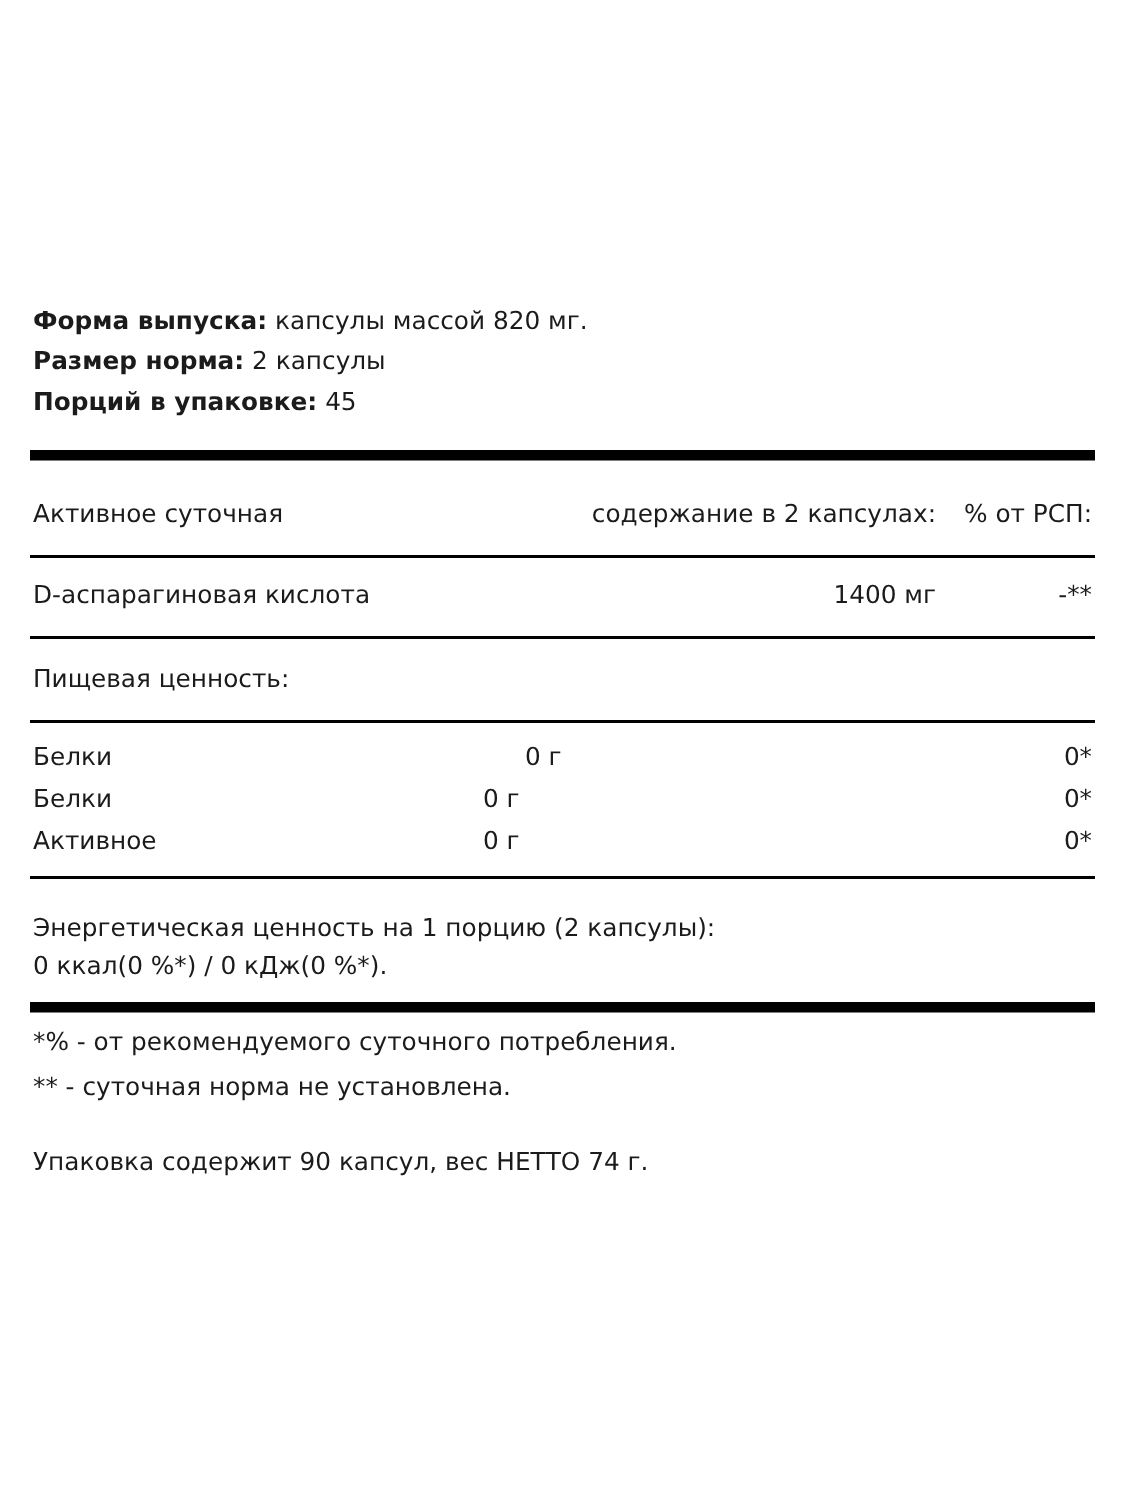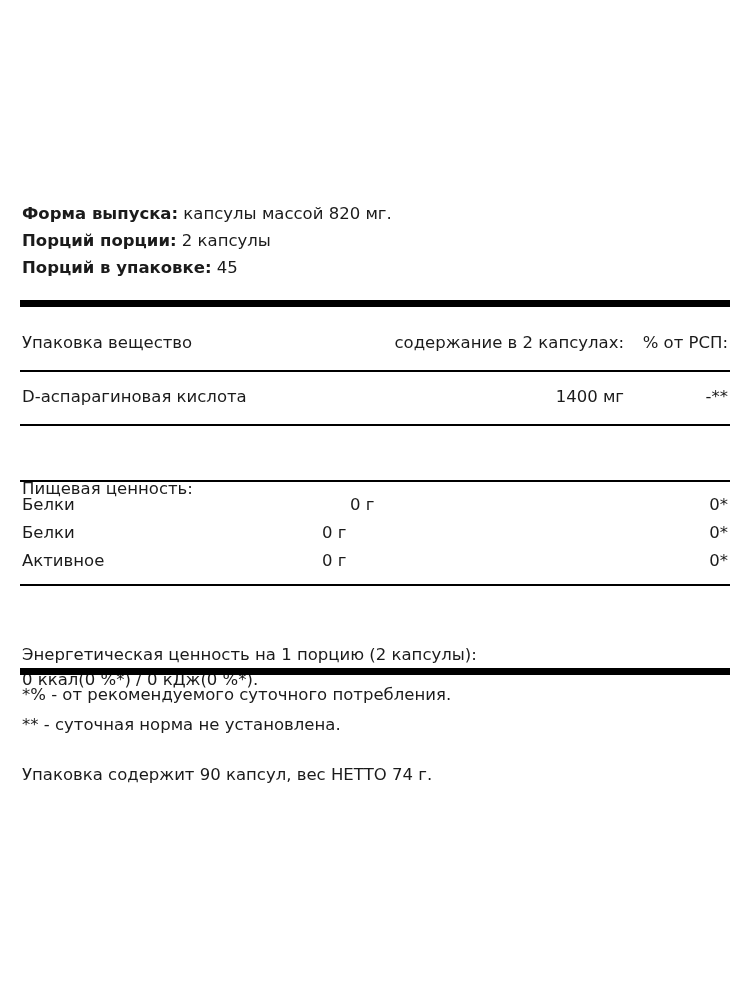--- a/index.html
+++ b/index.html
@@ -80,54 +80,53 @@
   }
   .nutr-row .cell-name { flex: 0 0 300px; }
   .nutr-row .cell-amount { text-align: left; padding-right: 80px; }
   .nutr-row .cell-pct { flex: 0 0 40px; text-align: right; }
   .block-text {
     position: absolute;
     left: 22px;
     width: 700px;
     font-size: 16.5px;
     line-height: 26px;
-    margin-top: 36px;
   }
   .note {
     position: absolute;
     left: 22px;
     width: 700px;
     font-size: 16.5px;
     line-height: 30px;
   }
 </style>
 </head>
 <body>
 
 <div class="sheet">
 
   <div class="header-block">
     <div class="hdr-line">
       <span class="lbl">Форма выпуска:</span>
       <span class="val">капсулы массой 820 мг.</span>
     </div>
     <div class="hdr-line">
-      <span class="lbl">Порций порции:</span>
+      <span class="lbl">Размер норма:</span>
       <span class="val">2 капсулы</span>
     </div>
     <div class="hdr-line">
       <span class="lbl">Порций в упаковке:</span>
       <span class="val">45</span>
     </div>
   </div>
 
   <div class="rule-thick" style="top:300px;"></div>
 
   <div class="row" style="top:332px;">
-    <div class="cell-name">Упаковка вещество</div>
+    <div class="cell-name">Активное суточная</div>
     <div class="cell-amount">содержание в 2 капсулах:</div>
     <div class="cell-pct">% от РСП:</div>
   </div>
 
   <div class="rule-thin" style="top:370px;"></div>
 
   <div class="row" style="top:386px;">
     <div class="cell-name">D-аспарагиновая кислота</div>
     <div class="cell-amount">1400 мг</div>
     <div class="cell-pct">-**</div>

